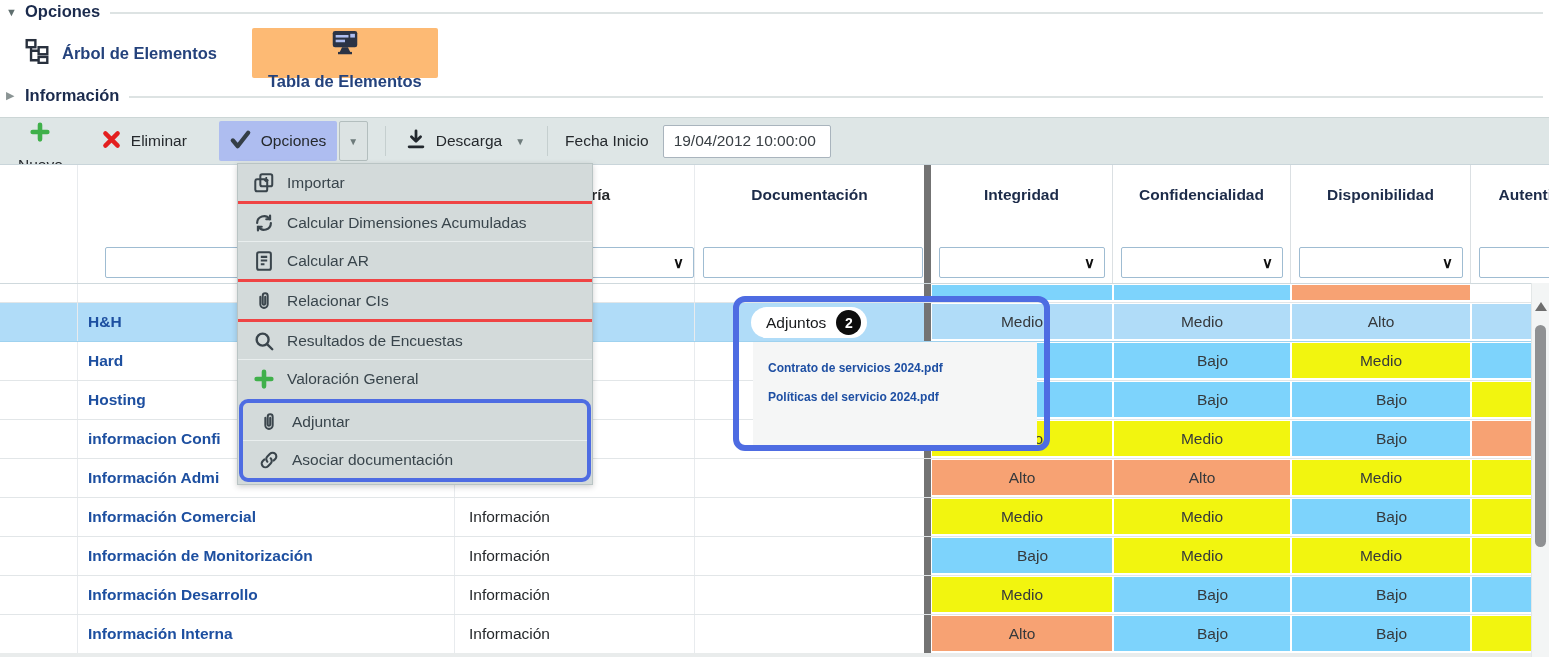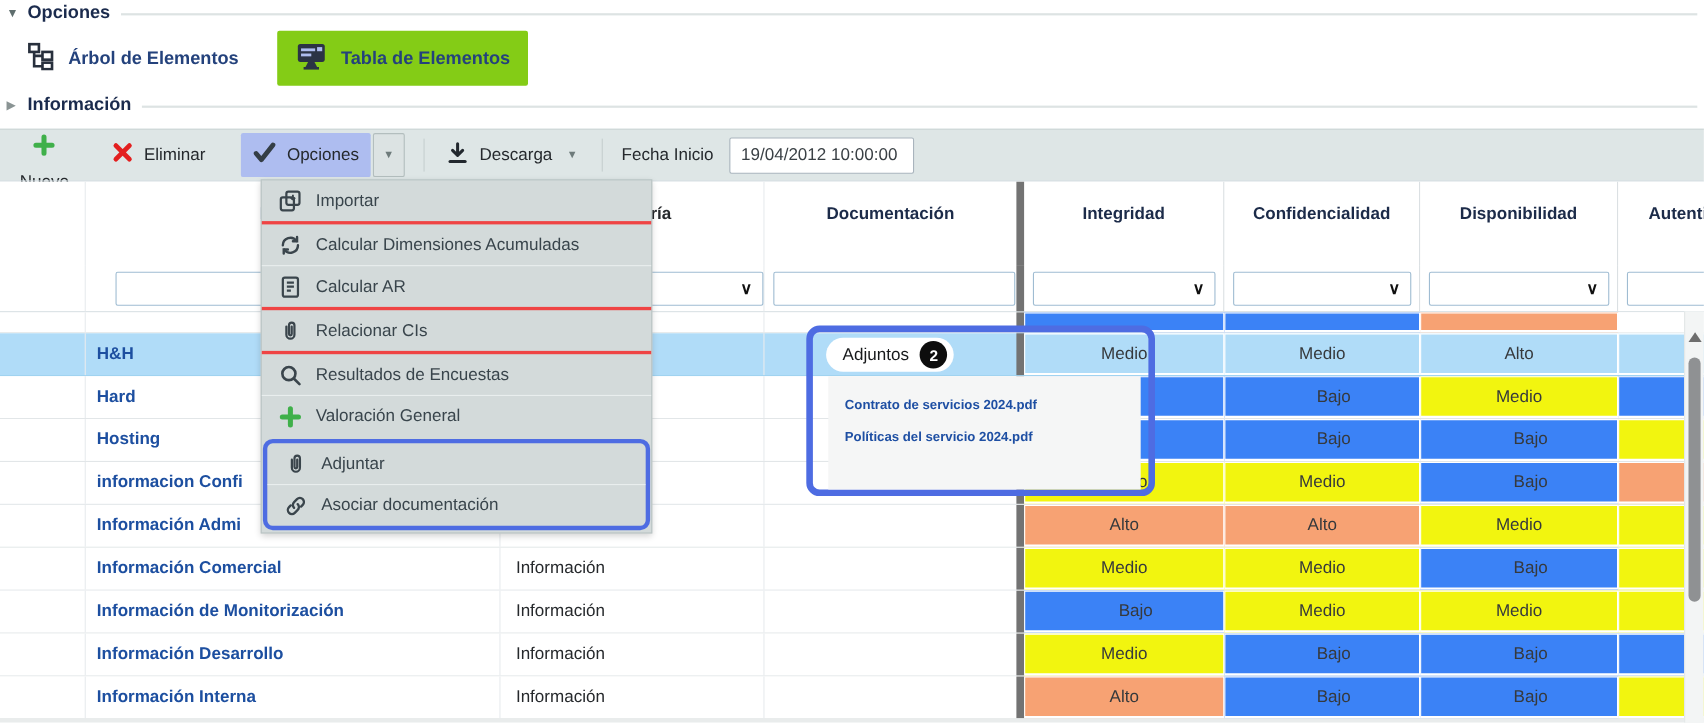--- a/index.html
+++ b/index.html
@@ -8,21 +8,21 @@
 
   
   .legend{position:absolute;left:6px;display:flex;align-items:center;width:1537px;}
   .legend .tri{font-size:11px;color:#5f6e6e;width:16px;}
   .legend .lbl{font-weight:bold;font-size:16.5px;color:#1b2b4d;margin-left:3px;white-space:nowrap;}
   .legend .rule{flex:1;height:2px;background:#dde3e3;margin-left:10px;margin-top:2px;}
 
   
   .viewbtn{position:absolute;display:flex;align-items:center;gap:12px;height:50px;padding:0 16px;border-radius:2px;cursor:pointer;}
   .viewbtn .vlabel{font-weight:bold;font-size:16.5px;color:#24427c;white-space:nowrap;}
-  .viewbtn.active{background:#84cc16;}
+  .viewbtn.active{background:#fdba74;flex-direction:column;}
 
   
   .toolbar{position:absolute;left:0;top:117px;width:1549px;height:47px;background:#dee6e6;
            border-top:1px solid #ccd6d6;display:flex;align-items:center;box-sizing:border-box;}
   .tbtn{display:flex;align-items:center;gap:9px;padding:0 10px;height:40px;cursor:pointer;}
   .tbtn .tlabel{font-size:15.5px;color:#25292d;white-space:nowrap;}
   .tbtn.hl{background:#aebdf0;border-radius:2px;}
   .arrowbtn{width:29px;height:40px;background:#dce3e3;border:1px solid #b3bebe;border-radius:2px;
             display:flex;align-items:center;justify-content:center;margin-left:2px;box-sizing:border-box;cursor:pointer;}
   .smalltri{font-size:10px;color:#6e7b7b;}
@@ -50,21 +50,21 @@
   .cell{box-sizing:border-box;height:100%;}
   .c0{width:78px;border-right:1px solid #e8ebee;}
   .c1{width:377px;border-right:1px solid #e8ebee;display:flex;align-items:center;padding-left:10px;
       font-weight:bold;font-size:15.5px;color:#1d4fa0;white-space:nowrap;overflow:hidden;}
   .c2{width:240px;border-right:1px solid #e8ebee;display:flex;align-items:center;padding-left:14px;
       font-size:15.5px;color:#26292c;white-space:nowrap;}
   .c3{width:236px;border-right:7px solid #737373;}
   .c4{width:182px;} .c5{width:178px;} .c6{width:180px;} .c7{width:150px;}
   .dim{display:flex;align-items:center;justify-content:center;font-size:15.5px;color:#36393c;
        border:1px solid #fff;border-bottom-width:2px;}
-  .bg-green{background:#3b82f6;padding-left:21px;} .bg-yellow{background:#f2f50f;} .bg-salmon{background:#f7a273;}
+  .bg-green{background:#7dd3fc;padding-left:21px;} .bg-yellow{background:#f2f50f;} .bg-salmon{background:#f7a273;}
   .bg-selected,.bg-none{background:transparent;}
   .bottomstrip{position:absolute;left:0;top:653px;width:1549px;height:4px;background:#e9ecec;}
 
   
   .menu{position:absolute;left:237px;top:163px;width:356px;z-index:20;background:#d3dada;
         border:1px solid #b9c4c4;box-sizing:border-box;box-shadow:0 2px 6px rgba(0,0,0,.18);}
   .menu-group{border-bottom:3px solid #ef4444;}
   .menu-group:last-of-type{border-bottom:none;}
   .menu-item{height:37px;display:flex;align-items:center;cursor:pointer;}
   .menu-item + .menu-item{border-top:1px solid #e9eeee;}

